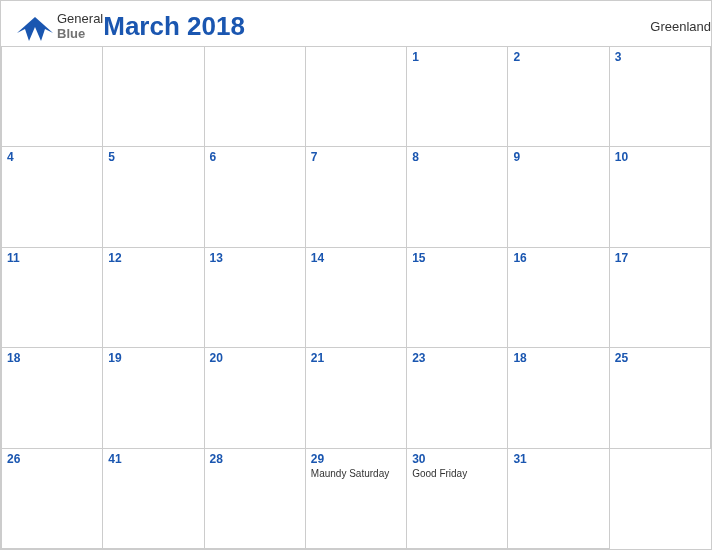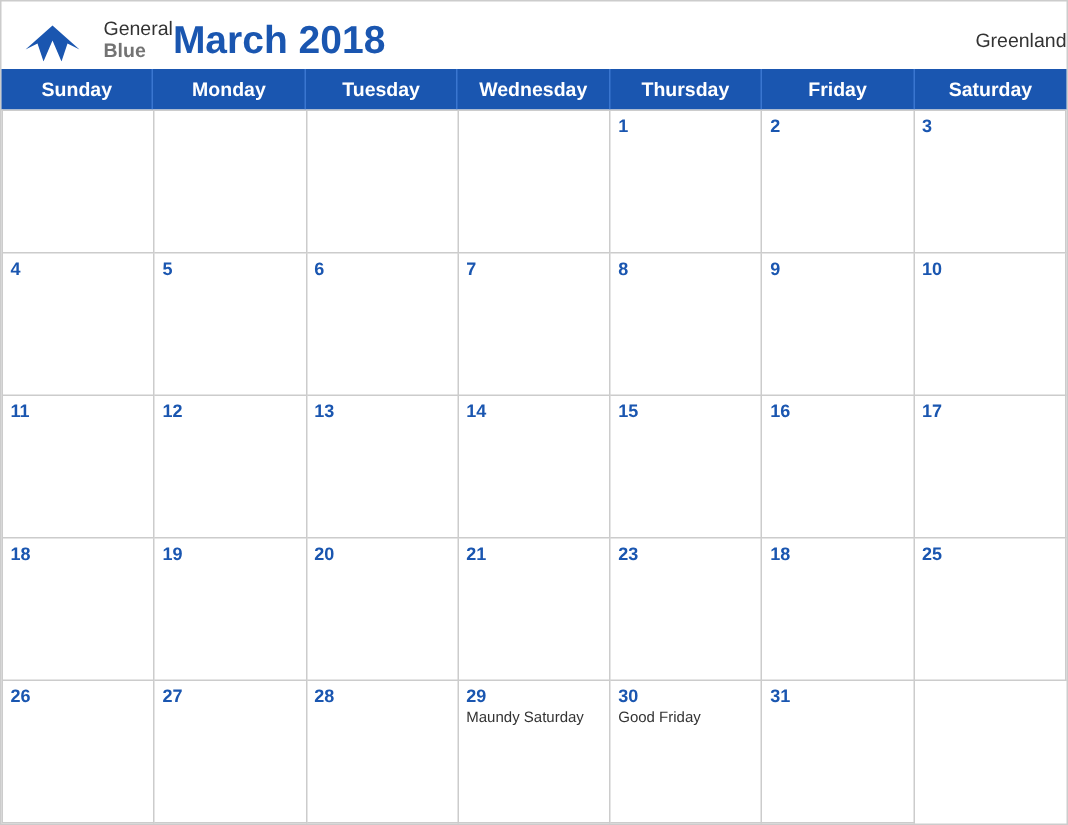--- a/index.html
+++ b/index.html
@@ -36,21 +36,21 @@
       font-weight: bold;
     }
     .logo-bird {
       width: 36px;
       height: 28px;
     }
     .logo-wrapper {
       display: flex;
       flex-direction: row;
       align-items: center;
-      gap: 16px;
+      gap: 4px;
     }
     .logo-text-wrapper {
       display: flex;
       flex-direction: column;
       line-height: 1.1;
     }
     .calendar-title {
       font-size: 26px;
       font-weight: bold;
       color: #1a56b0;
@@ -124,29 +124,20 @@
       </svg>
       <div class="logo-text-wrapper">
         <span class="logo-text-general">General</span>
         <span class="logo-text-blue">Blue</span>
       </div>
     </div>
     <div class="calendar-title">March 2018</div>
     <div class="region-label">Greenland</div>
   </div>
 
-  <div class="days-header">
-    <div class="day-header">Sunday</div>
-    <div class="day-header">Monday</div>
-    <div class="day-header">Tuesday</div>
-    <div class="day-header">Wednesday</div>
-    <div class="day-header">Thursday</div>
-    <div class="day-header">Friday</div>
-    <div class="day-header">Saturday</div>
-  </div>
 
   <div class="calendar-grid" id="calendar-grid">
   <div class="calendar-cell cell-empty">
         <span class="cell-number weekend"></span>
       </div>
       <div class="calendar-cell cell-empty">
         <span class="cell-number"></span>
       </div>
       <div class="calendar-cell cell-empty">
         <span class="cell-number"></span>
@@ -223,21 +214,21 @@
       <div class="calendar-cell">
         <span class="cell-number weekend">18</span>
       </div>
       <div class="calendar-cell">
         <span class="cell-number weekend">25</span>
       </div>
       <div class="calendar-cell">
         <span class="cell-number">26</span>
       </div>
       <div class="calendar-cell">
-        <span class="cell-number">27</span>
+        <span class="cell-number">41</span>
       </div>
       <div class="calendar-cell">
         <span class="cell-number">28</span>
       </div>
       <div class="calendar-cell">
         <span class="cell-number">29</span>
         <span class="holiday-name">Maundy Saturday</span>
       </div>
       <div class="calendar-cell">
         <span class="cell-number">30</span>

